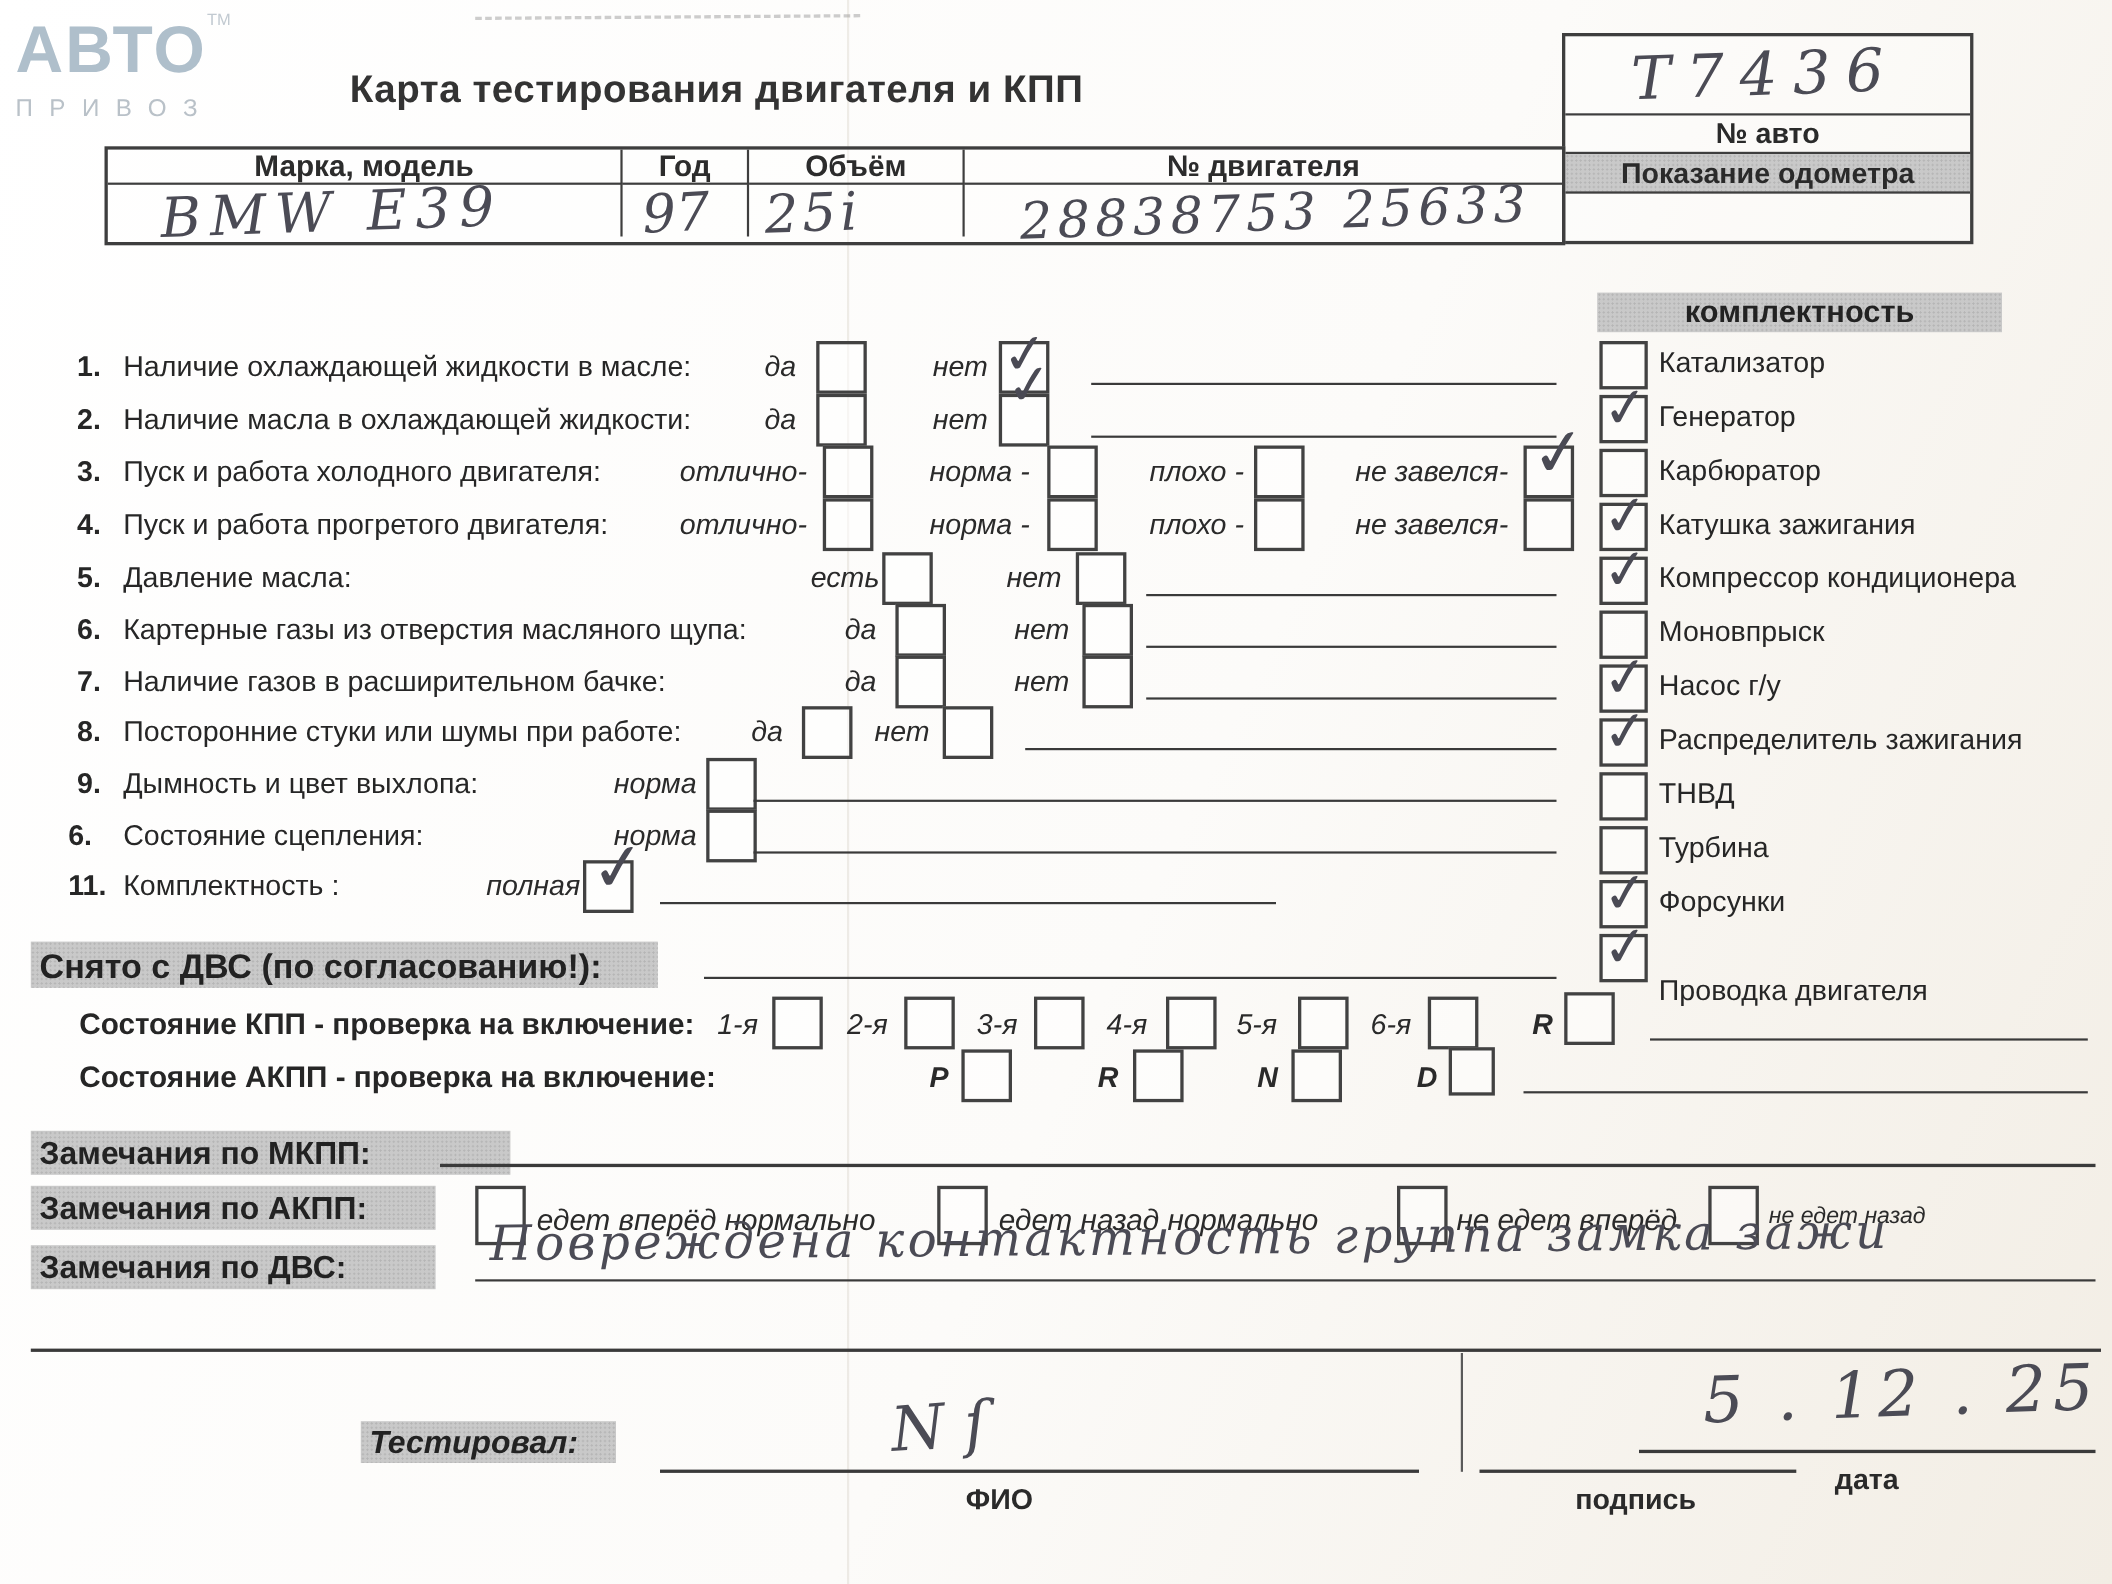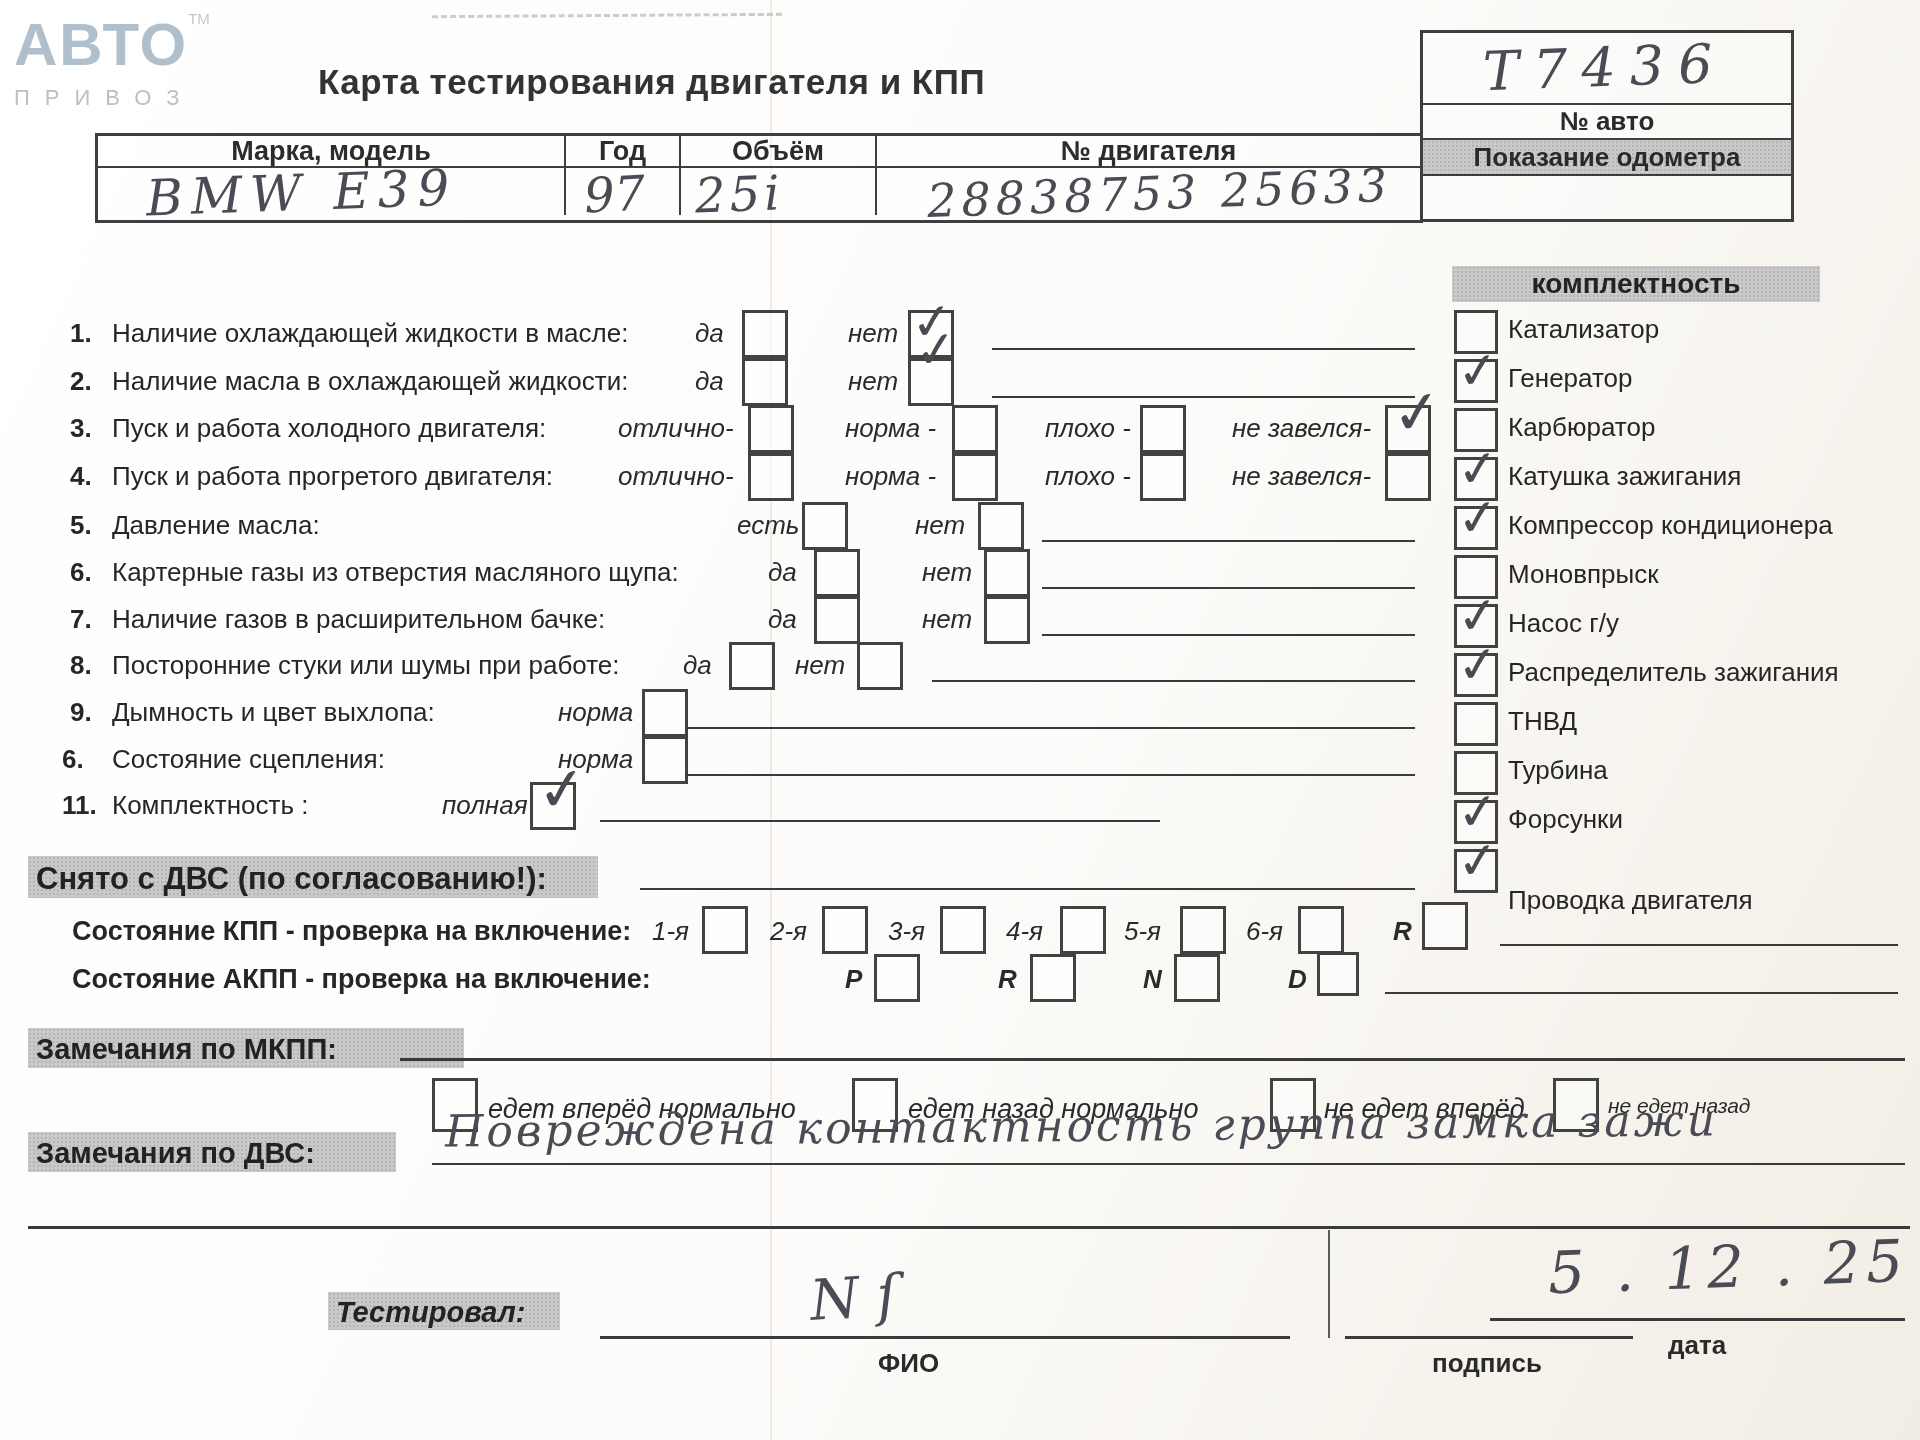--- a/index.html
+++ b/index.html
@@ -293,20 +293,23 @@
     <span class="opt" style="left:1288px;font-weight:bold;">D</span>
     <span class="box" style="left:1317px;top:-12px;width:36px;height:38px;"></span>
     <span class="wline" style="left:1385px;width:513px;top:28px;"></span>
   </div>
 
   <div class="bar" style="left:28px;top:1028px;width:436px;height:40px;">
     <span class="bartext" style="position:absolute;left:8px;top:5px;">Замечания по МКПП:</span>
   </div>
   <span class="wline thick" style="left:400px;width:1505px;top:1058px;"></span>
 
+  <div class="bar" style="left:28px;top:1078px;width:368px;height:40px;">
+    <span class="bartext" style="position:absolute;left:8px;top:5px;">Замечания по АКПП:</span>
+  </div>
   <div class="crow" style="top:1086px;">
     <span class="box" style="left:432px;top:-8px;height:48px;"></span>
     <span class="opt" style="left:488px;top:8px;font-size:27px;">едет вперёд нормально</span>
     <span class="box" style="left:852px;top:-8px;height:48px;"></span>
     <span class="opt" style="left:908px;top:8px;font-size:27px;">едет назад нормально</span>
     <span class="box" style="left:1270px;top:-8px;height:48px;"></span>
     <span class="opt" style="left:1324px;top:8px;font-size:27px;">не едет вперёд</span>
     <span class="box" style="left:1553px;top:-8px;height:48px;"></span>
     <span class="opt" style="left:1608px;top:8px;font-size:21px;">не едет назад</span>
   </div>

